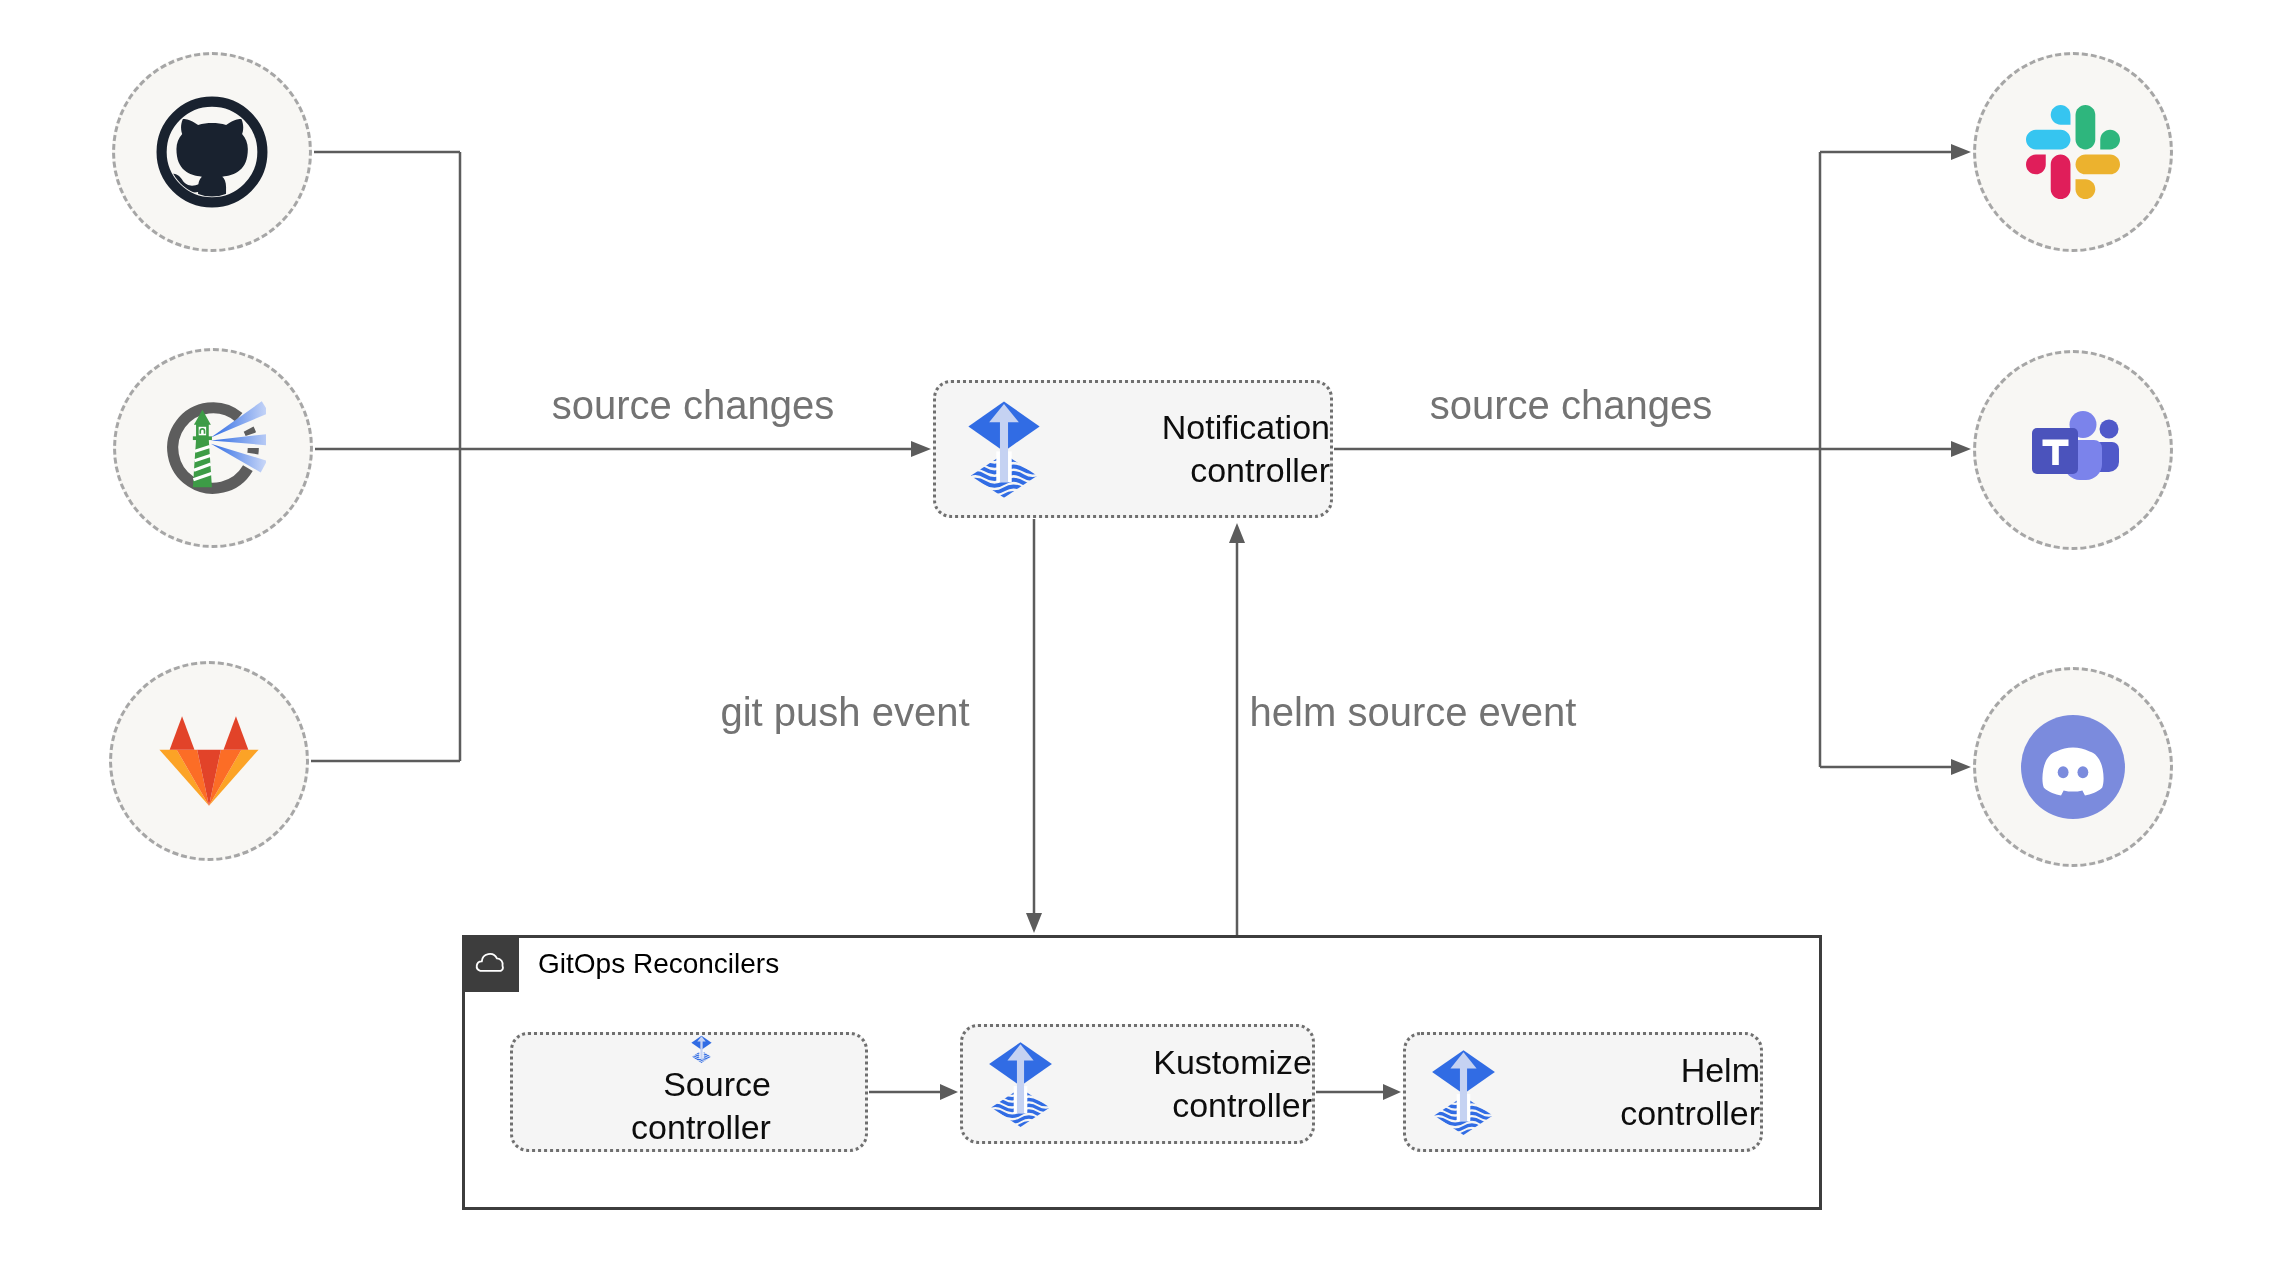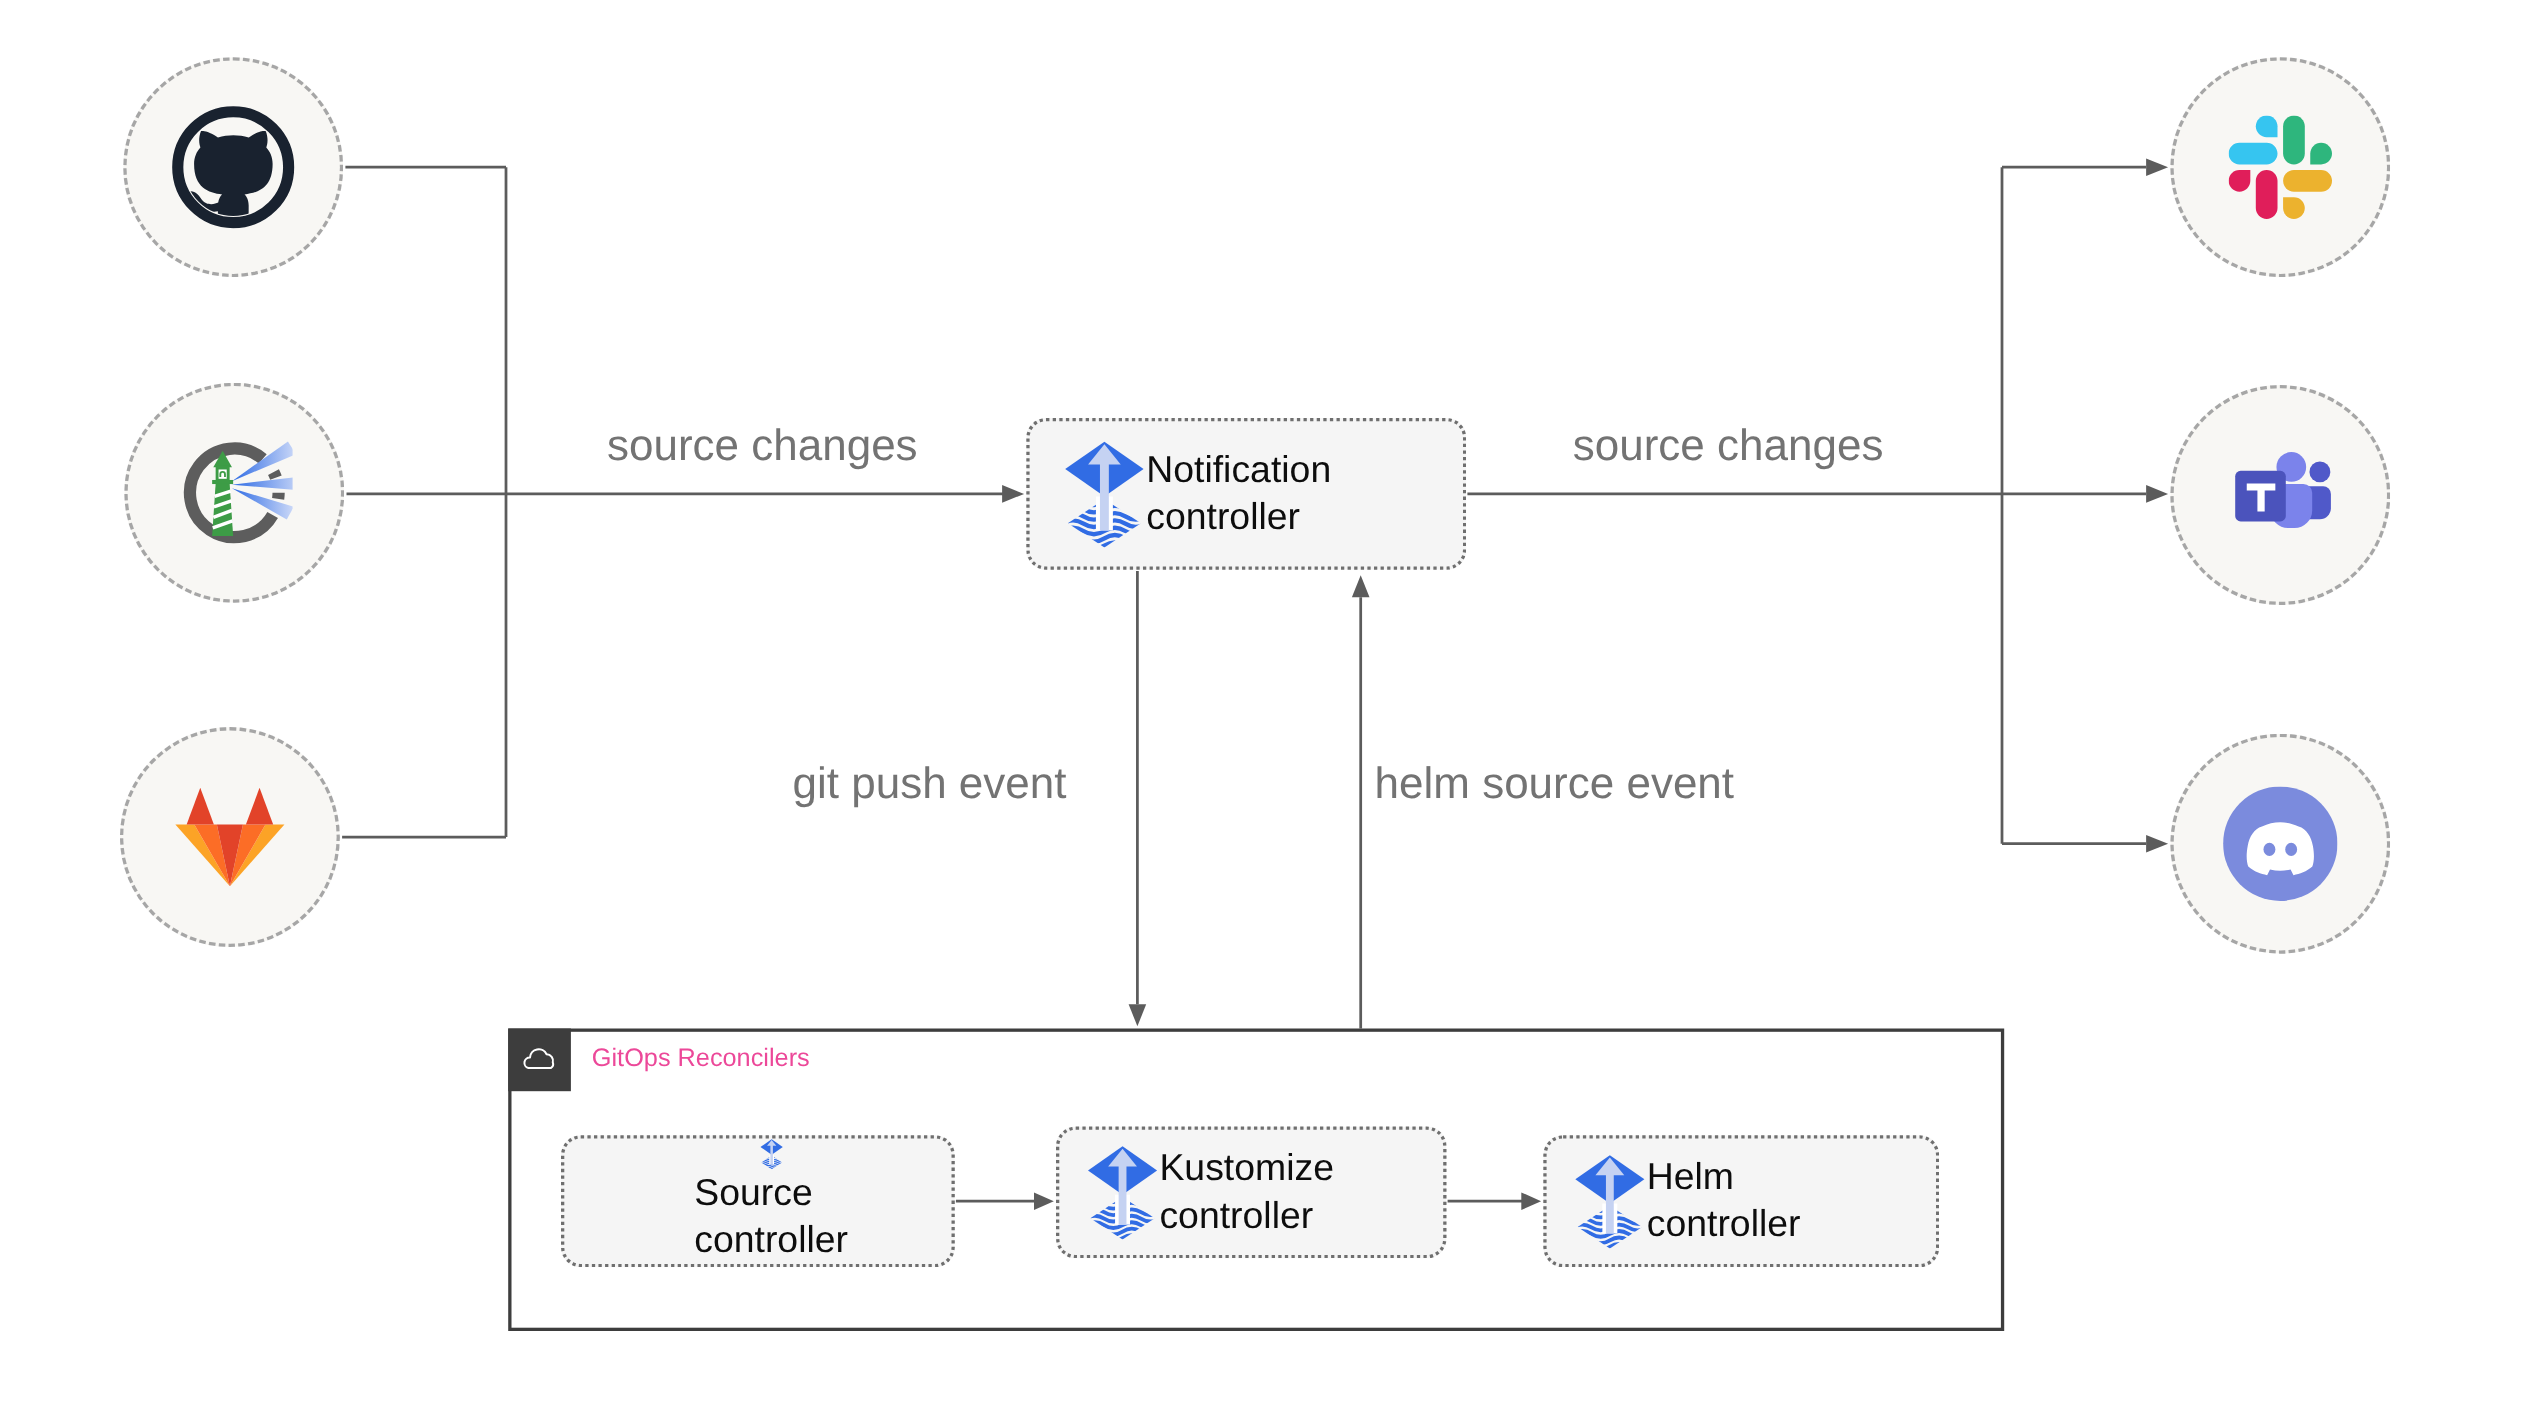--- a/index.html
+++ b/index.html
@@ -7,34 +7,34 @@
        font-family:"Liberation Sans", sans-serif;}
   .canvas{position:absolute;inset:0;}
   .wires{position:absolute;left:0;top:0;}
   
   .node{position:absolute;width:200px;height:200px;border-radius:50%;
         border:3px dashed #a6a6a6;background:#f8f7f4;box-sizing:border-box;
         display:flex;align-items:center;justify-content:center;}
   
   .ctrl{position:absolute;background:#f5f5f5;border:3px dotted #6f6f6f;
         border-radius:18px;box-sizing:border-box;display:flex;align-items:center;}
-  .ctrl .txt{flex:1;text-align:left;font-size:34px;color:#0d0d0d;line-height:1.26;}
+  .ctrl .txt{flex:1;text-align:right;font-size:34px;color:#0d0d0d;line-height:1.26;}
   .ctrl-notification{left:933px;top:380px;width:400px;height:138px;padding-left:30px;}
   .ctrl-source{left:510px;top:1032px;width:358px;height:120px;padding-left:24px;flex-direction:column;}
   .ctrl-kustomize{left:960px;top:1024px;width:355px;height:120px;padding-left:24px;}
   .ctrl-helm{left:1403px;top:1032px;width:360px;height:120px;padding-left:24px;}
   
   .elabel{position:absolute;font-size:40px;color:#737373;white-space:nowrap;
           transform:translateX(-50%);}
   
   .gitops{position:absolute;left:462px;top:935px;width:1360px;height:275px;
           border:3px solid #3d3d3d;box-sizing:border-box;background:transparent;}
   .gitops-badge{position:absolute;left:462px;top:935px;width:57px;height:57px;
           background:#3d3d3d;display:flex;align-items:center;justify-content:center;}
-  .gitops-title{position:absolute;left:538px;top:948px;font-size:23px;color:#ec4899;}
+  .gitops-title{position:absolute;left:538px;top:948px;font-size:28px;color:#000000;}
   svg{display:block;}
 </style>
 </head>
 <body>
 
 <svg width="0" height="0" style="position:absolute" aria-hidden="true">
   <defs>
     <clipPath id="flux-clip">
         <path d="M32 46 L60 64.5 L32 83 L4 64.5 Z"></path>
       </clipPath>

